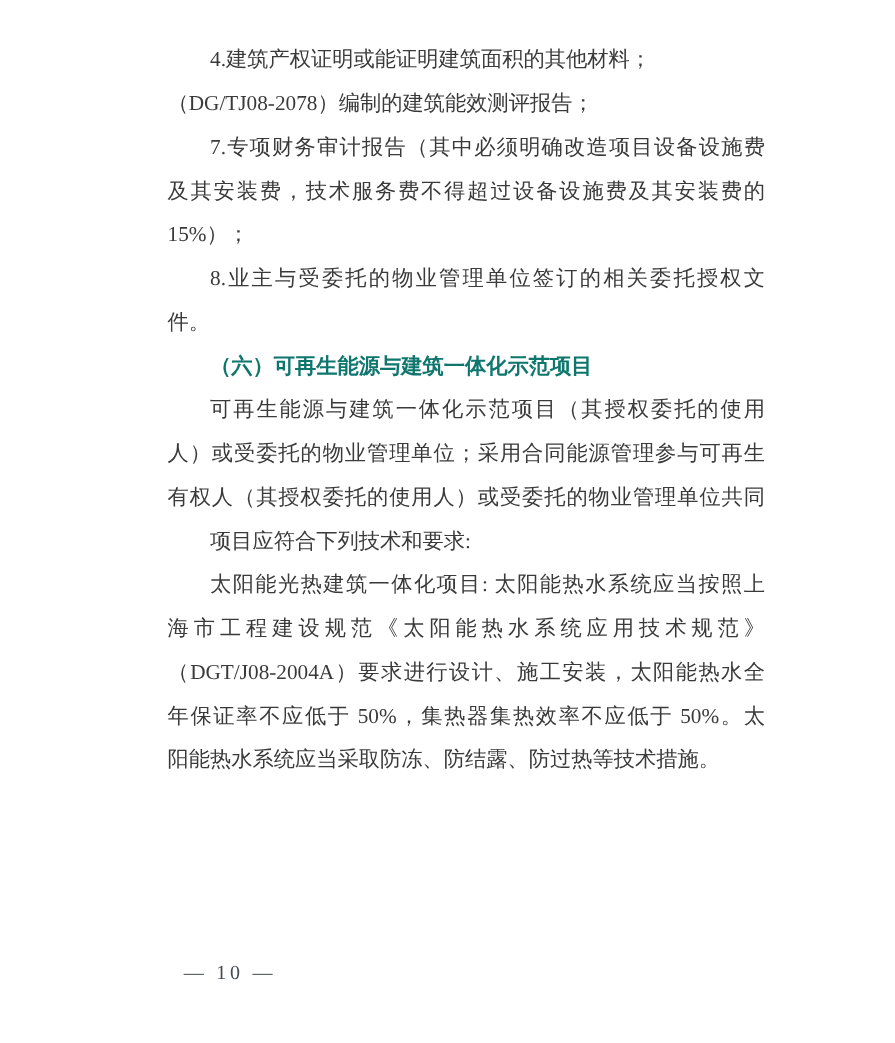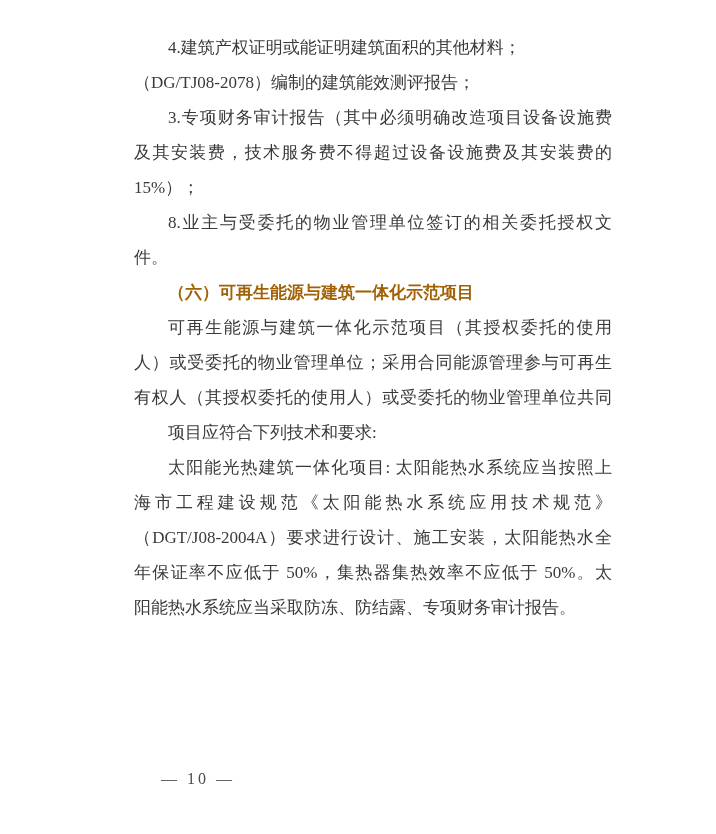--- a/index.html
+++ b/index.html
@@ -31,49 +31,49 @@
   }
   .indent {
     text-indent: 2em;
   }
   .justify {
     text-align: justify;
     text-align-last: justify;
   }
   .heading {
     font-weight: bold;
-    color: #a16207;
+    color: #0f766e;
   }
   .footer {
     position: absolute;
-    left: 161px;
+    left: 147px;
     top: 770px;
     color: #454a52;
     font-size: 16px;
     letter-spacing: 3px;
     filter: blur(0.2px);
   }
 </style>
 </head>
 <body>
 
 <div class="page">
   <div class="content">
     <div class="ln indent">4.建筑产权证明或能证明建筑面积的其他材料；</div>
     <div class="ln">（DG/TJ08-2078）编制的建筑能效测评报告；</div>
-    <div class="ln indent justify">3.专项财务审计报告（其中必须明确改造项目设备设施费</div>
+    <div class="ln indent justify">7.专项财务审计报告（其中必须明确改造项目设备设施费</div>
     <div class="ln justify">及其安装费，技术服务费不得超过设备设施费及其安装费的</div>
     <div class="ln">15%）；</div>
     <div class="ln indent justify">8.业主与受委托的物业管理单位签订的相关委托授权文</div>
     <div class="ln">件。</div>
     <div class="ln indent heading">（六）可再生能源与建筑一体化示范项目</div>
     <div class="ln indent justify">可再生能源与建筑一体化示范项目（其授权委托的使用</div>
     <div class="ln justify">人）或受委托的物业管理单位；采用合同能源管理参与可再生</div>
     <div class="ln justify">有权人（其授权委托的使用人）或受委托的物业管理单位共同</div>
     <div class="ln indent">项目应符合下列技术和要求:</div>
     <div class="ln indent justify">太阳能光热建筑一体化项目: 太阳能热水系统应当按照上</div>
     <div class="ln justify">海市工程建设规范《太阳能热水系统应用技术规范》</div>
     <div class="ln justify">（DGT/J08-2004A）要求进行设计、施工安装，太阳能热水全</div>
     <div class="ln justify">年保证率不应低于 50%，集热器集热效率不应低于 50%。太</div>
-    <div class="ln">阳能热水系统应当采取防冻、防结露、专项财务审计报告。</div>
+    <div class="ln">阳能热水系统应当采取防冻、防结露、防过热等技术措施。</div>
   </div>
   <div class="footer">— 10 —</div>
 </div>
 
 </body></html>

